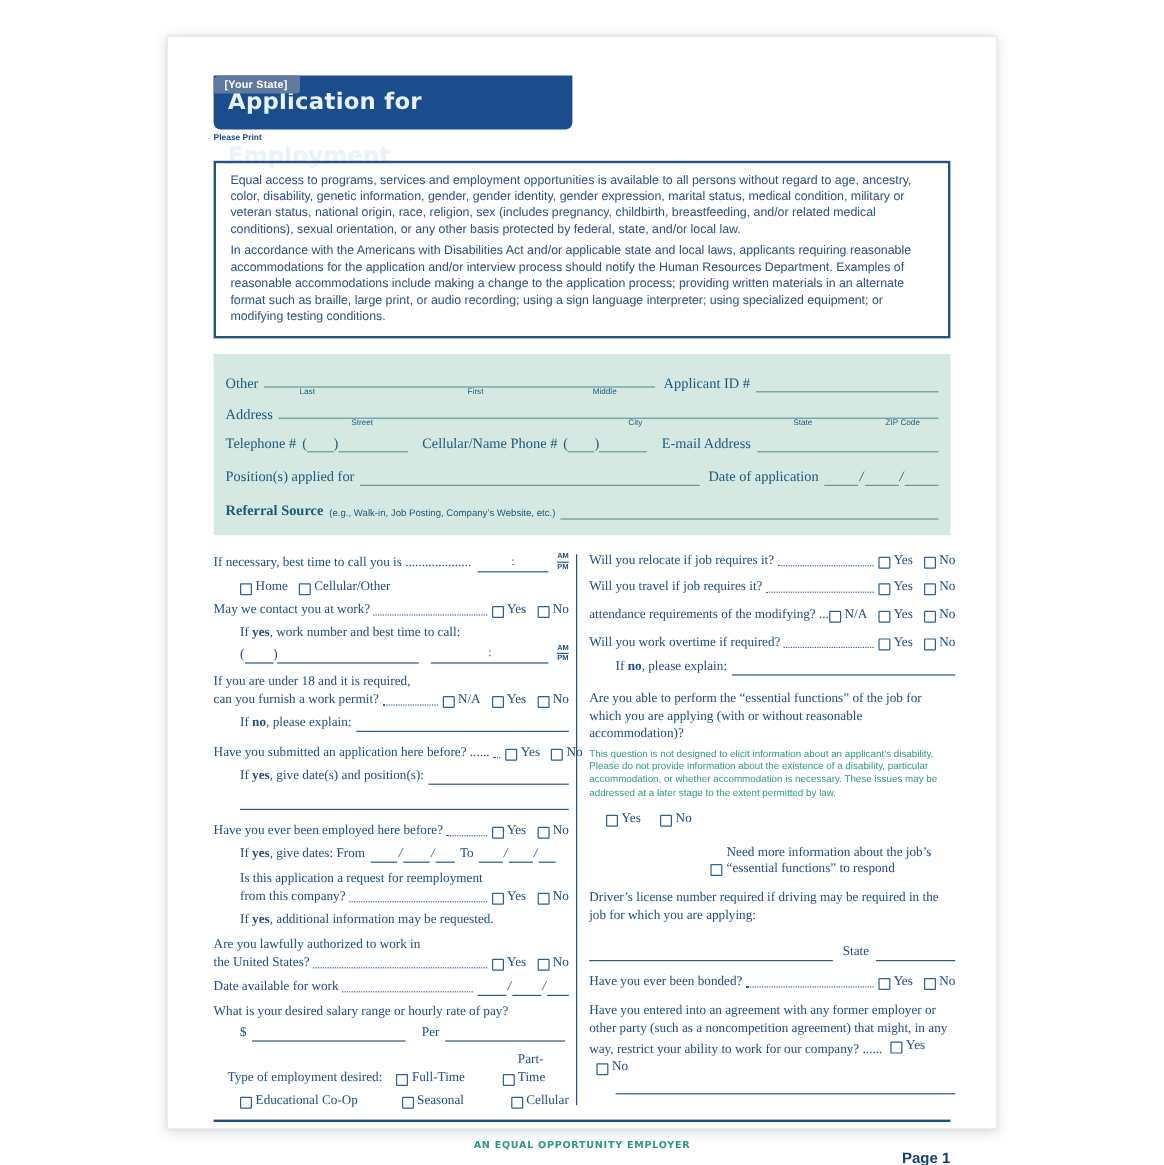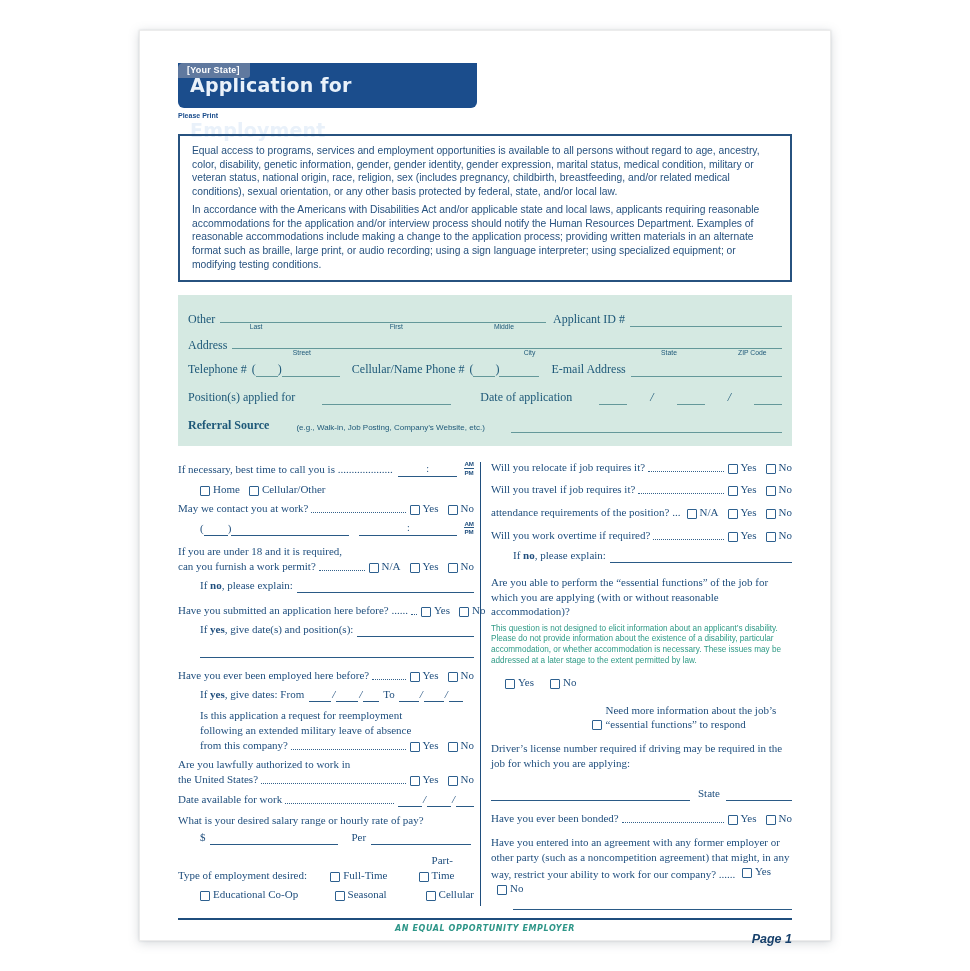--- a/index.html
+++ b/index.html
@@ -28,57 +28,57 @@
     margin-top:15px; border:2px solid #27527f; padding:8px 12px 9px 12px;
     color:#27527f; font-family:"Liberation Sans", sans-serif; font-size:10.3px; line-height:1.32;
   }
   .notice p + p { margin-top:5px; }
   
   .contact {
     margin-top:13px; background:#d5e9e2; padding:15px 10px 13px 10px;
     color:#1d5878; font-size:12px;
   }
   .crow { display:flex; align-items:flex-end; }
-  .crow + .crow { margin-top:9px;gap:22px; }
+  .crow + .crow { margin-top:9px; }
   .gl { border-bottom:1px solid #64989a; display:inline-block; height:13px; }
   .gfield { flex:1; position:relative; }
   .gfield .gl { width:100%; }
   .sub { position:absolute; top:13px; font-family:"Liberation Sans", sans-serif; font-size:6.8px; color:#1d5878; }
   .clabel { margin-right:5px; white-space:nowrap; }
   .subpad { height:9px; }
   .bold { font-weight:bold; }
   .hint { font-family:"Liberation Sans", sans-serif; font-size:8px; margin:0 4px 1px 3px; white-space:nowrap; }
   
   .columns { margin-top:14px; display:flex; flex:1; color:#1f4e7d; font-size:11px; }
   .colL { width:302px; padding-right:6px; }
   .divider { border-left:1.5px solid #1f4e7d; margin:2px 0 4px 0; }
   .colR { flex:1; padding-left:10px; }
   .qrow { display:flex; align-items:flex-end; line-height:15px; }
-  .qtext { white-space:nowrap; }
+  .qtext { white-space:nowrap;text-align:center; }
   .dots { flex:1; border-bottom:1.6px dotted #33618b; margin:0 4px 3px 3px; min-width:6px; }
   .wl { display:inline-block; border-bottom:1px solid #2a5a86; height:12px; }
   .flexline { flex:1; border-bottom:1px solid #2a5a86; height:12px; margin:0 4px; }
   .indent { margin-left:22px; }
   .cbg { display:inline-flex; align-items:flex-end; white-space:nowrap; }
   .cb { display:inline-flex; align-items:flex-end; margin-left:9px; }
   .cb .box { display:inline-block; width:10px; height:10px; border:1.4px solid #2d608f; border-radius:1px; margin:0 3px 1px 0; background:#fff; }
   .tline { border-bottom:1px solid #2a5a86; text-align:center; height:14px; line-height:11px; font-size:10px; }
   .ampm { display:inline-flex; flex-direction:column; font-family:"Liberation Sans", sans-serif; font-size:6.2px; line-height:1.25; margin-left:7px; font-weight:bold; }
   .ampm span:first-child { border-bottom:1px solid #2a5a86; }
   .seg { display:inline-block; border-bottom:1px solid #2a5a86; height:12px; }
   .slash { margin:0 1px; font-style:italic; }
   .qpara { line-height:14.5px; }
   .greennote { font-family:"Liberation Sans", sans-serif; font-size:8.2px; line-height:1.3; color:#2f9a86; margin-top:5px; }
   .needinfo { display:inline-block; width:176px; white-space:normal; line-height:14px; vertical-align:top;margin-top:28px; }
   
   .mb2{margin-bottom:2px}.mb4{margin-bottom:4px}.mb5{margin-bottom:5px}.mb6{margin-bottom:6px}
   .mb7{margin-bottom:7px}.mb8{margin-bottom:8px}.mb9{margin-bottom:9px}.mb10{margin-bottom:10px}.mb12{margin-bottom:12px}
   
   .footrule { border-top:2px solid #1f4e7d; margin-top:8px; }
-  .footrow { position:relative; margin-top:4px; height:24px;font-style:italic; }
+  .footrow { position:relative; margin-top:15px; height:24px; }
   .eoe { text-align:center; font-family:"DejaVu Sans", sans-serif; font-weight:bold; font-size:8px; letter-spacing:.6px; color:#2e9688; }
   .pagenum { position:absolute; right:0; top:8px; font-family:"Liberation Sans", sans-serif; font-weight:bold; font-size:12.5px; color:#17406b; }
 </style>
 </head>
 <body>
 
 <div class="paper">
 
   <div class="tab-bar">
     <span class="state-badge">[Your State]</span>
@@ -185,20 +185,23 @@
               <i class="box"></i>
               <span>Yes</span>
             </span>
           <span class="cb">
               <i class="box"></i>
               <span>No</span>
             </span>
         </span>
       </div>
 
+      <div class="qrow indent mb2">
+        <span><span>If </span><b>yes</b><span>, work number and best time to call:</span></span>
+      </div>
 
       <div class="qrow indent mb8">
         <span>(</span>
           <span class="wl" style="width:24px"></span>
           <span>)</span>
         <span class="wl" style="width:118px; margin-right:10px"></span>
         <span class="tline" style="flex:1"><span>:</span></span>
         <span class="ampm">
             <span>AM</span>
             <span>PM</span>
@@ -281,38 +284,38 @@
         <span class="seg" style="width:20px"></span>
           <span class="slash">/</span>
           <span class="seg" style="width:20px"></span>
           <span class="slash">/</span>
           <span class="seg" style="width:14px"></span>
       </div>
 
       <div class="qrow indent">
           <span class="qtext">Is this application a request for reemployment</span>
         </div>
-      <div class="qrow indent">
-          <span class="qtext">following an extended military leave of absence</span>
-        </div>
       <div class="qrow indent mb4">
         <span class="qtext">from this company?</span>
         <span class="dots"></span>
         <span class="cbg">
           <span class="cb" style="margin-left:0">
               <i class="box"></i>
               <span>Yes</span>
             </span>
           <span class="cb">
               <i class="box"></i>
               <span>No</span>
             </span>
         </span>
       </div>
 
+      <div class="qrow indent mb6">
+        <span><span>If </span><b>yes</b><span>, additional information may be requested.</span></span>
+      </div>
 
       <div class="qrow">
           <span class="qtext">Are you lawfully authorized to work in</span>
         </div>
       <div class="qrow mb5">
         <span class="qtext">the United States?</span>
         <span class="dots"></span>
         <span class="cbg">
           <span class="cb" style="margin-left:0">
               <i class="box"></i>
@@ -400,21 +403,21 @@
               <span>Yes</span>
             </span>
           <span class="cb">
               <i class="box"></i>
               <span>No</span>
             </span>
         </span>
       </div>
 
       <div class="qrow mb8">
-        <span class="qtext">attendance requirements of the position? ...</span>
+        <span class="qtext">attendance requirements of the modifying? ...</span>
         <span class="cbg" style="margin-left:auto">
           <span class="cb" style="margin-left:0">
               <i class="box"></i>
               <span>N/A</span>
             </span>
           <span class="cb">
               <i class="box"></i>
               <span>Yes</span>
             </span>
           <span class="cb">

